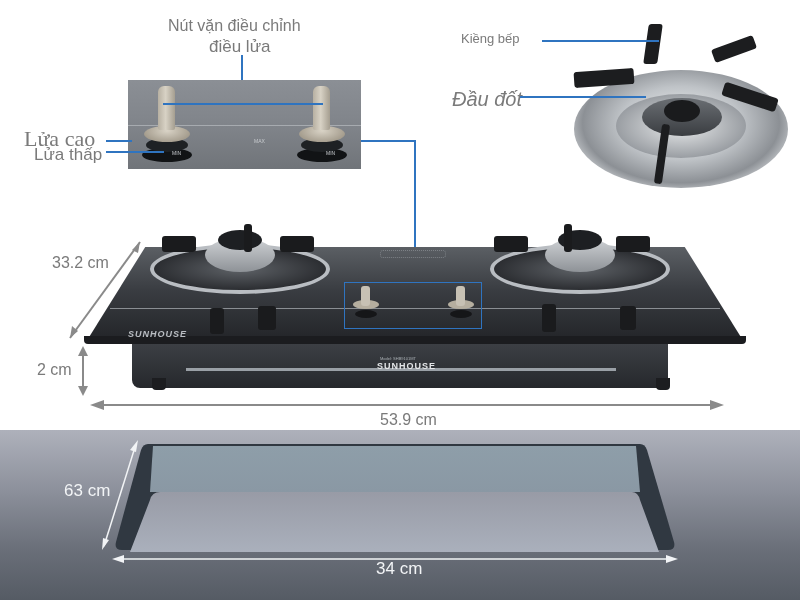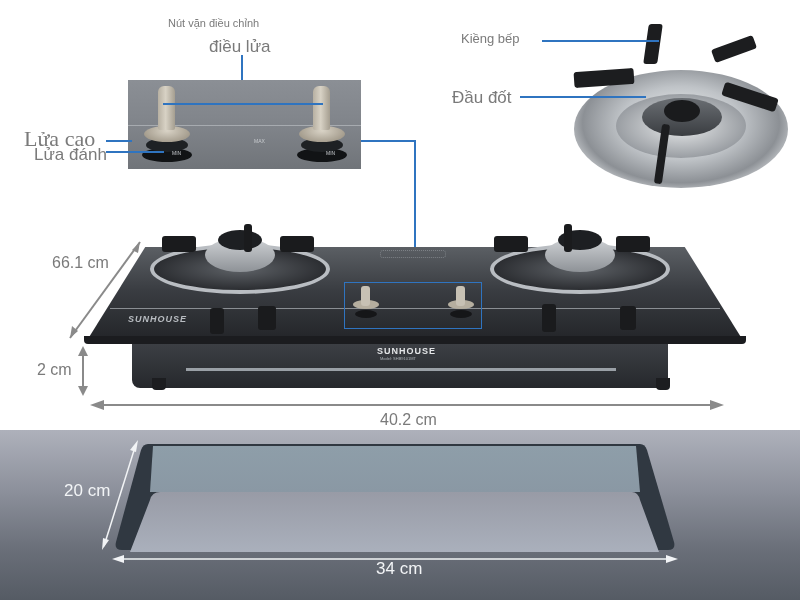--- a/index.html
+++ b/index.html
@@ -29,38 +29,38 @@
     background:linear-gradient(to bottom,#3c3f44,#26282c);border-radius:0 0 8px 8px;}
   #stove-stripe{position:absolute;left:186px;top:368px;width:430px;height:3px;background:#9aa0a6;}
   .foot{position:absolute;top:378px;width:14px;height:12px;background:#1c1d20;border-radius:0 0 4px 4px;}
   .burner{position:absolute;}
   .burner .ring{position:absolute;left:0;top:20px;width:180px;height:50px;border-radius:50%;
     border:4px solid #b9bdc2;box-sizing:border-box;background:radial-gradient(ellipse,#5f6368,#2c2e32 70%);}
   .burner .head{position:absolute;left:55px;top:14px;width:70px;height:34px;border-radius:50%;
     background:linear-gradient(to bottom,#cfd2d5,#8e9297);}
   .burner .cap{position:absolute;left:68px;top:6px;width:44px;height:20px;border-radius:50%;background:#1d1f22;}
   .burner .prong{position:absolute;width:34px;height:16px;background:#1a1b1d;border-radius:3px;}
-  .brand{position:absolute;color:#c9ccd0;font-weight:bold;letter-spacing:1px;font-family:"Liberation Sans",sans-serif;}
+  .brand{position:absolute;color:#c9ccd0;font-weight:bold;letter-spacing:1px;font-family:"Liberation Sans",sans-serif;margin-top:15px;}
   .callout{position:absolute;background:#2f74c0;}
   .callbox{position:absolute;border:1.5px solid #2f74c0;box-sizing:border-box;}
   
   #burner-photo{position:absolute;left:572px;top:24px;width:218px;height:150px;}
   #burner-photo .plate{position:absolute;left:2px;top:46px;width:214px;height:118px;border-radius:50%;
     background:radial-gradient(ellipse at 50% 45%,#f4f5f6 0%,#bfc3c7 40%,#8c9095 65%,#d6d9dc 80%,#7b7f84 100%);}
   #burner-photo .inner{position:absolute;left:44px;top:70px;width:130px;height:64px;border-radius:50%;
     background:radial-gradient(ellipse,#e9ebec,#9a9ea3 70%);}
   #burner-photo .head{position:absolute;left:70px;top:74px;width:80px;height:38px;border-radius:50%;
     background:linear-gradient(#6a6e73,#3a3d41);}
   #burner-photo .cap{position:absolute;left:92px;top:76px;width:36px;height:22px;border-radius:50%;background:#1a1b1d;}
   #burner-photo .arm{position:absolute;background:#1c1d1f;border-radius:3px;}
 </style>
 </head>
 <body>
 
-<div class="lbl" style="left:168px;top:18px;font-size:11px;">Nút vặn điều chỉnh</div>
+<div class="lbl" style="left:168px;top:18px;font-size:16px;">Nút vặn điều chỉnh</div>
 <div class="lbl" style="left:209px;top:38px;font-size:17px;">điều lửa</div>
 <div class="callout" style="left:241px;top:55px;width:2px;height:49px;"></div>
 <div class="callout" style="left:163px;top:103px;width:160px;height:2px;z-index:3;"></div>
 
 <div id="knob-inset">
   <div class="abs" style="left:0;top:45px;width:233px;height:1px;background:#a7abb0;"></div>
   <div class="knob" style="left:8px;top:0;width:62px;height:89px;">
     <div class="base2"></div>
       <div class="base"></div>
       <div class="cap"></div>
@@ -72,40 +72,40 @@
       <div class="cap"></div>
       <div class="stem"></div>
   </div>
   <div class="abs" style="left:126px;top:58px;font-size:5px;color:#c8cbcf;">MAX</div>
   <div class="abs" style="left:44px;top:70px;font-size:5px;color:#c8cbcf;">MIN</div>
   <div class="abs" style="left:198px;top:70px;font-size:5px;color:#c8cbcf;">MIN</div>
 </div>
 
 <div class="lbl" style="left:24px;top:128px;font-size:22px;font-family:Liberation Serif, serif;">Lửa cao</div>
 <div class="callout" style="left:106px;top:140px;width:26px;height:2px;"></div>
-<div class="lbl" style="left:34px;top:146px;font-size:17px;">Lửa đánh</div>
+<div class="lbl" style="left:34px;top:146px;font-size:17px;">Lửa thấp</div>
 <div class="callout" style="left:106px;top:151px;width:58px;height:2px;"></div>
 
 <div class="callout" style="left:361px;top:140px;width:54px;height:2px;"></div>
 <div class="callout" style="left:414px;top:140px;width:2px;height:143px;"></div>
 
 <div id="burner-photo">
   <div class="plate"></div>
   <div class="inner"></div>
   <div class="head"></div>
   <div class="cap"></div>
   <div class="arm" style="left:74px;top:0;width:14px;height:40px;transform:skewX(-8deg);"></div>
   <div class="arm" style="left:140px;top:18px;width:44px;height:14px;transform:rotate(-20deg);"></div>
   <div class="arm" style="left:2px;top:46px;width:60px;height:16px;transform:rotate(-4deg);"></div>
   <div class="arm" style="left:150px;top:66px;width:56px;height:14px;transform:rotate(18deg);"></div>
   <div class="arm" style="left:86px;top:100px;width:8px;height:60px;transform:rotate(8deg);"></div>
 </div>
 <div class="lbl" style="left:461px;top:32px;font-size:13px;">Kiềng bếp</div>
 <div class="callout" style="left:542px;top:40px;width:117px;height:2px;"></div>
-<div class="lbl" style="left:452px;top:89px;font-size:17px;">Đầu đốt</div>
+<div class="lbl" style="left:452px;top:89px;font-size:20px;font-style:italic;">Đầu đốt</div>
 <div class="callout" style="left:520px;top:96px;width:126px;height:2px;"></div>
 
 <div id="stove-body"></div>
 <div id="stove-stripe"></div>
 <div class="foot" style="left:152px;"></div>
 <div class="foot" style="left:656px;"></div>
 <div id="stove-glass"></div>
 <div id="stove-edge"></div>
 <div class="abs" style="left:110px;top:308px;width:610px;height:1px;background:#8a8e93;"></div>
 
@@ -140,40 +140,40 @@
   <div class="abs" style="left:4px;top:24px;width:22px;height:8px;border-radius:50%;background:#151618;"></div>
 </div>
 <div class="abs" style="left:446px;top:286px;width:30px;height:40px;">
   <div class="abs" style="left:2px;top:14px;width:26px;height:9px;border-radius:50%;background:#b5ae9f;"></div>
   <div class="abs" style="left:10px;top:0;width:9px;height:20px;border-radius:3px;background:#c7c1b4;"></div>
   <div class="abs" style="left:4px;top:24px;width:22px;height:8px;border-radius:50%;background:#151618;"></div>
 </div>
 <div class="callbox" style="left:344px;top:282px;width:138px;height:47px;"></div>
 <div class="abs" style="left:380px;top:250px;width:64px;height:6px;border-radius:3px;border:1px dotted #7d8186;"></div>
 
-<div class="lbl" style="left:52px;top:255px;">66.1 cm</div>
+<div class="lbl" style="left:52px;top:255px;">33.2 cm</div>
 <svg class="abs" style="left:60px;top:236px;" width="90" height="110">
   <line x1="80" y1="6" x2="10" y2="102" stroke="#8a8a8a" stroke-width="2"></line>
   <polygon points="80,6 72,14 78,17" fill="#8a8a8a"></polygon>
   <polygon points="10,102 12,90 18,95" fill="#8a8a8a"></polygon>
 </svg>
 
 <div class="lbl" style="left:37px;top:362px;">2 cm</div>
 <svg class="abs" style="left:76px;top:346px;" width="14" height="50">
   <line x1="7" y1="4" x2="7" y2="46" stroke="#8a8a8a" stroke-width="2"></line>
   <polygon points="7,0 2,10 12,10" fill="#8a8a8a"></polygon>
   <polygon points="7,50 2,40 12,40" fill="#8a8a8a"></polygon>
 </svg>
 
 <svg class="abs" style="left:90px;top:397px;" width="634" height="16">
   <line x1="6" y1="8" x2="628" y2="8" stroke="#8a8a8a" stroke-width="2"></line>
   <polygon points="0,8 14,3 14,13" fill="#8a8a8a"></polygon>
   <polygon points="634,8 620,3 620,13" fill="#8a8a8a"></polygon>
 </svg>
-<div class="lbl" style="left:380px;top:412px;">40.2 cm</div>
+<div class="lbl" style="left:380px;top:412px;">53.9 cm</div>
 
 <div id="cutout-panel">
   <svg class="abs" style="left:0;top:0;" width="800" height="170">
     <defs>
       <linearGradient id="wall" x1="0" y1="0" x2="0" y2="1">
         <stop offset="0" stop-color="#8e9ea9"></stop>
           <stop offset="1" stop-color="#8a98a4"></stop>
       </linearGradient>
       <linearGradient id="floor" x1="0" y1="0" x2="0" y2="1">
         <stop offset="0" stop-color="#989ba6"></stop>
@@ -188,14 +188,14 @@
     <line x1="38" y1="4" x2="6" y2="106" stroke="#f2f4f6" stroke-width="1.5"></line>
     <polygon points="40,0 32,10 38,12" fill="#f2f4f6"></polygon>
     <polygon points="4,110 5,98 11,100" fill="#f2f4f6"></polygon>
   </svg>
   <svg class="abs" style="left:112px;top:123px;" width="566" height="12">
     <line x1="6" y1="6" x2="560" y2="6" stroke="#f2f4f6" stroke-width="1.5"></line>
     <polygon points="0,6 12,2 12,10" fill="#f2f4f6"></polygon>
     <polygon points="566,6 554,2 554,10" fill="#f2f4f6"></polygon>
   </svg>
 </div>
-<div class="lbl lbl-white" style="left:64px;top:482px;">20 cm</div>
+<div class="lbl lbl-white" style="left:64px;top:482px;">63 cm</div>
 <div class="lbl lbl-white" style="left:376px;top:560px;">34 cm</div>
 
 </body></html>

